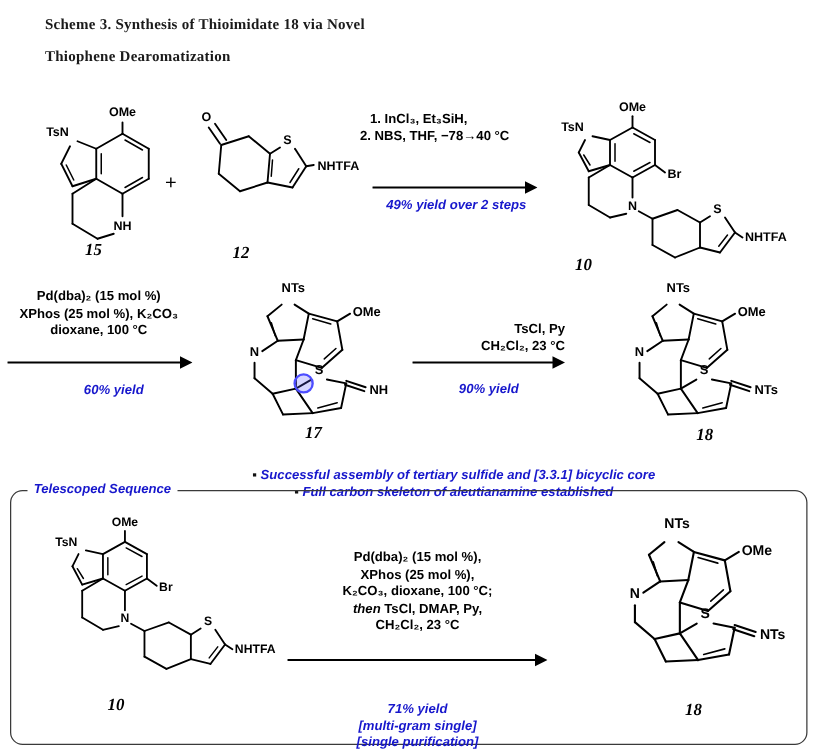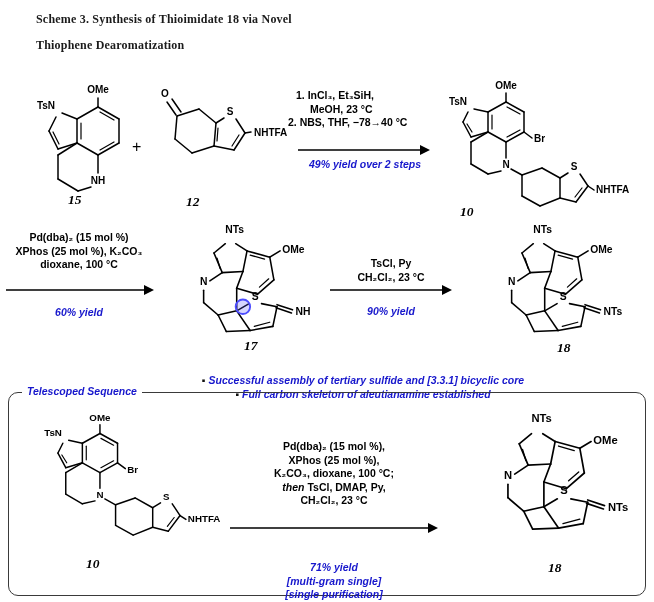--- a/index.html
+++ b/index.html
@@ -87,21 +87,20 @@
       <line class="bond" x1="95" y1="47" x2="101" y2="46"></line>
     </g>
     <text x="15" y="11" text-anchor="middle">O</text>
     <text x="80" y="29" text-anchor="middle">S</text>
     <text x="104" y="50" text-anchor="start">NHTFA</text>
   </svg>
   <div class="abs num" style="left:186px;top:194px;">12</div>
 
   <div class="abs cond left" style="left:288px;top:89px;">
     <div style="padding-left:8px">1. InCl₃, Et₃SiH,</div>
-    <div style="padding-left:22px">MeOH, 23 °C</div>
     <div>2. NBS, THF, −78→40 °C</div>
   </div>
   <svg class="abs" style="left:298px;top:144px;" width="132" height="12" viewBox="0 0 132 12">
     <line class="bond" x1="0" y1="6" x2="122" y2="6"></line>
       <polygon class="head" points="122,1 132,6 122,11"></polygon>
   </svg>
   <div class="abs yield" style="left:298px;top:158px;width:134px;">49% yield over 2 steps</div>
 
   <svg class="abs" style="left:408px;top:80px;" width="235" height="130" viewBox="0 0 235 130">
     <g>
@@ -151,21 +150,21 @@
 
   <div class="abs cond" style="left:0px;top:231px;width:158px;">
     <div>Pd(dba)₂ (15 mol %)</div>
     <div>XPhos (25 mol %), K₂CO₃</div>
     <div>dioxane, 100 °C</div>
   </div>
   <svg class="abs" style="left:6px;top:284px;" width="148" height="12" viewBox="0 0 148 12">
     <line class="bond" x1="0" y1="6" x2="138" y2="6"></line>
       <polygon class="head" points="138,1 148,6 138,11"></polygon>
   </svg>
-  <div class="abs yield" style="left:0px;top:306px;width:158px;">60% yield</div>
+  <div class="abs yield" style="left:12px;top:306px;width:158px;">60% yield</div>
 
   <svg class="abs" style="left:162px;top:222px;" width="168" height="124" viewBox="0 0 162 120">
     <g>
       <line class="bond" x1="50" y1="30" x2="61" y2="21"></line>
         <line class="bond" x1="71" y1="21" x2="82" y2="28"></line>
       <line class="bond" x1="82" y1="28" x2="78" y2="48"></line>
         <line class="bond" x1="78" y1="48" x2="58" y2="49"></line>
       <line class="bond" x1="58" y1="49" x2="50" y2="30"></line>
         <line class="inner" x1="56" y1="45" x2="53" y2="35"></line>
       <line class="bond" x1="82" y1="28" x2="104" y2="34"></line>
@@ -194,21 +193,21 @@
     </g>
     <circle cx="78" cy="82" r="7" stroke-width="1.8" fill="rgba(90,90,255,0.25)" stroke="#4d4dff"></circle>
     <text x="70" y="11" text-anchor="middle">NTs</text>
     <text x="116" y="30" text-anchor="start">OMe</text>
     <text x="40" y="61" text-anchor="middle">N</text>
     <text x="90" y="75" text-anchor="middle">S</text>
     <text x="129" y="90" text-anchor="start">NH</text>
   </svg>
   <div class="abs num" style="left:244px;top:338px;">17</div>
 
-  <div class="abs cond" style="left:330px;top:257px;width:122px;">
+  <div class="abs cond" style="left:330px;top:257px;width:122px;text-align:right;">
     <div>TsCl, Py</div>
     <div>CH₂Cl₂, 23 °C</div>
   </div>
   <svg class="abs" style="left:330px;top:284px;" width="122" height="12" viewBox="0 0 122 12">
     <line class="bond" x1="0" y1="6" x2="112" y2="6"></line>
       <polygon class="head" points="112,1 122,6 112,11"></polygon>
   </svg>
   <div class="abs yield" style="left:330px;top:305px;width:122px;">90% yield</div>
 
   <svg class="abs" style="left:470px;top:222px;" width="168" height="124" viewBox="0 0 162 120">

